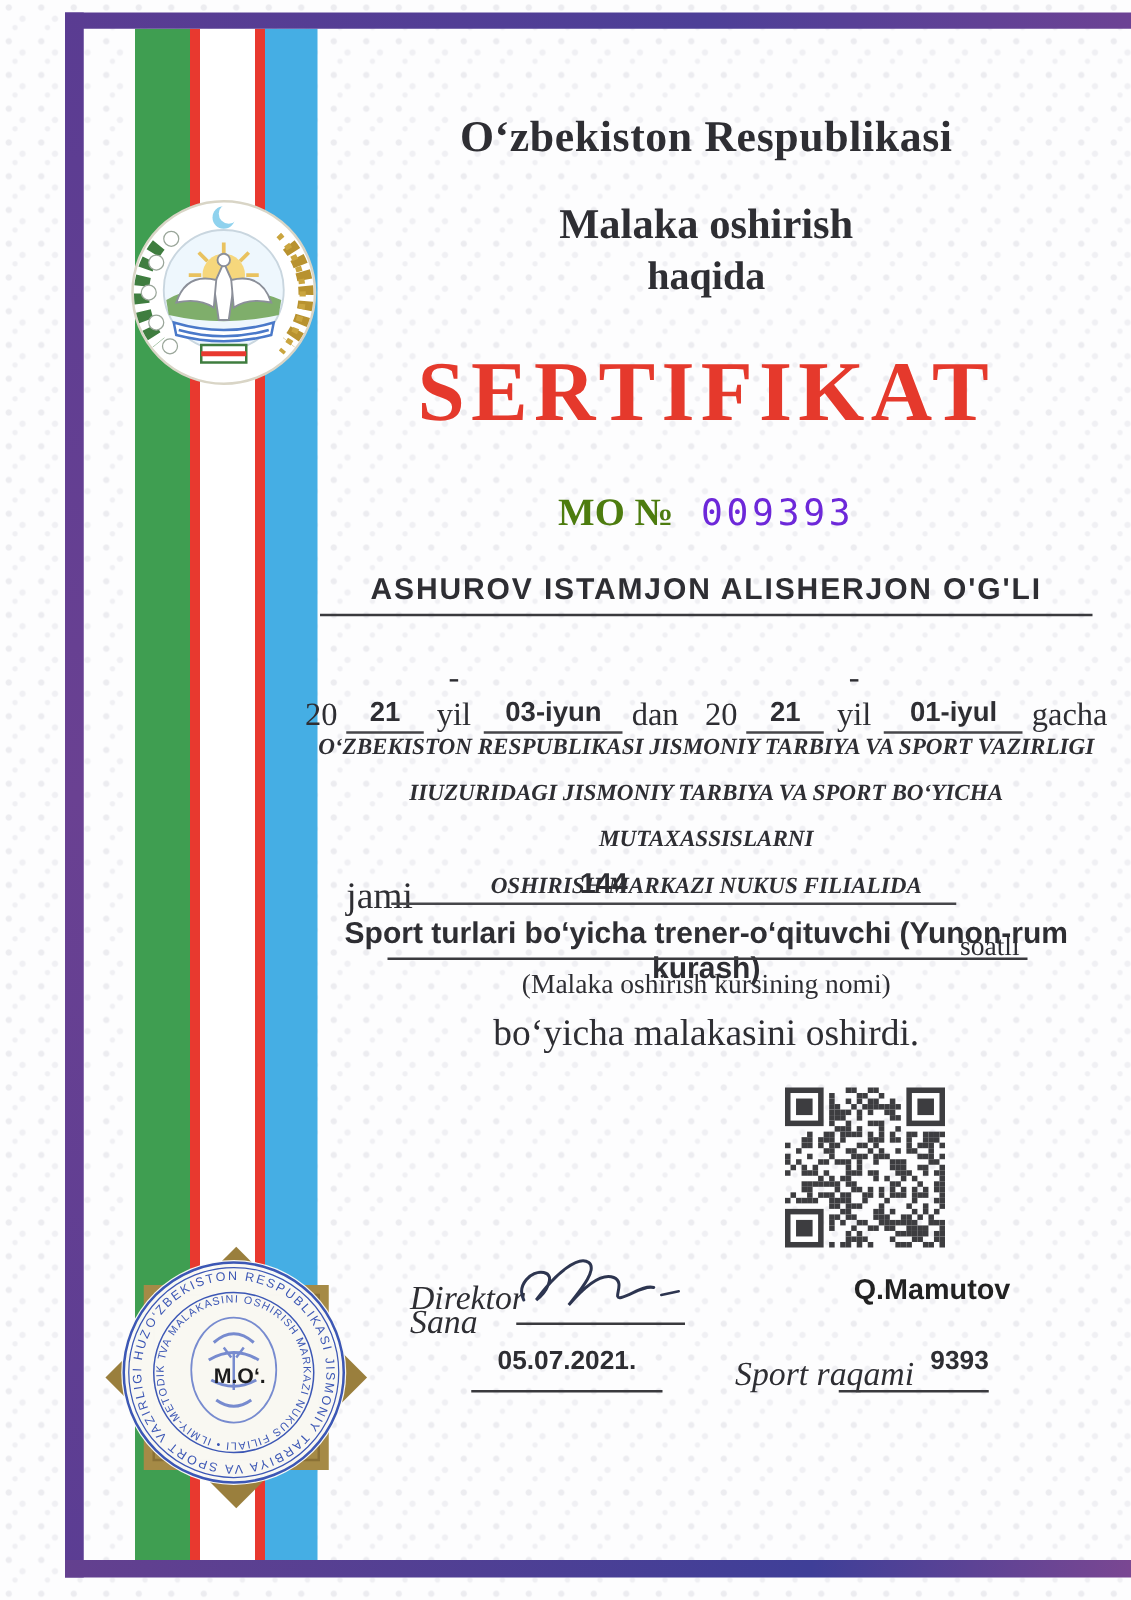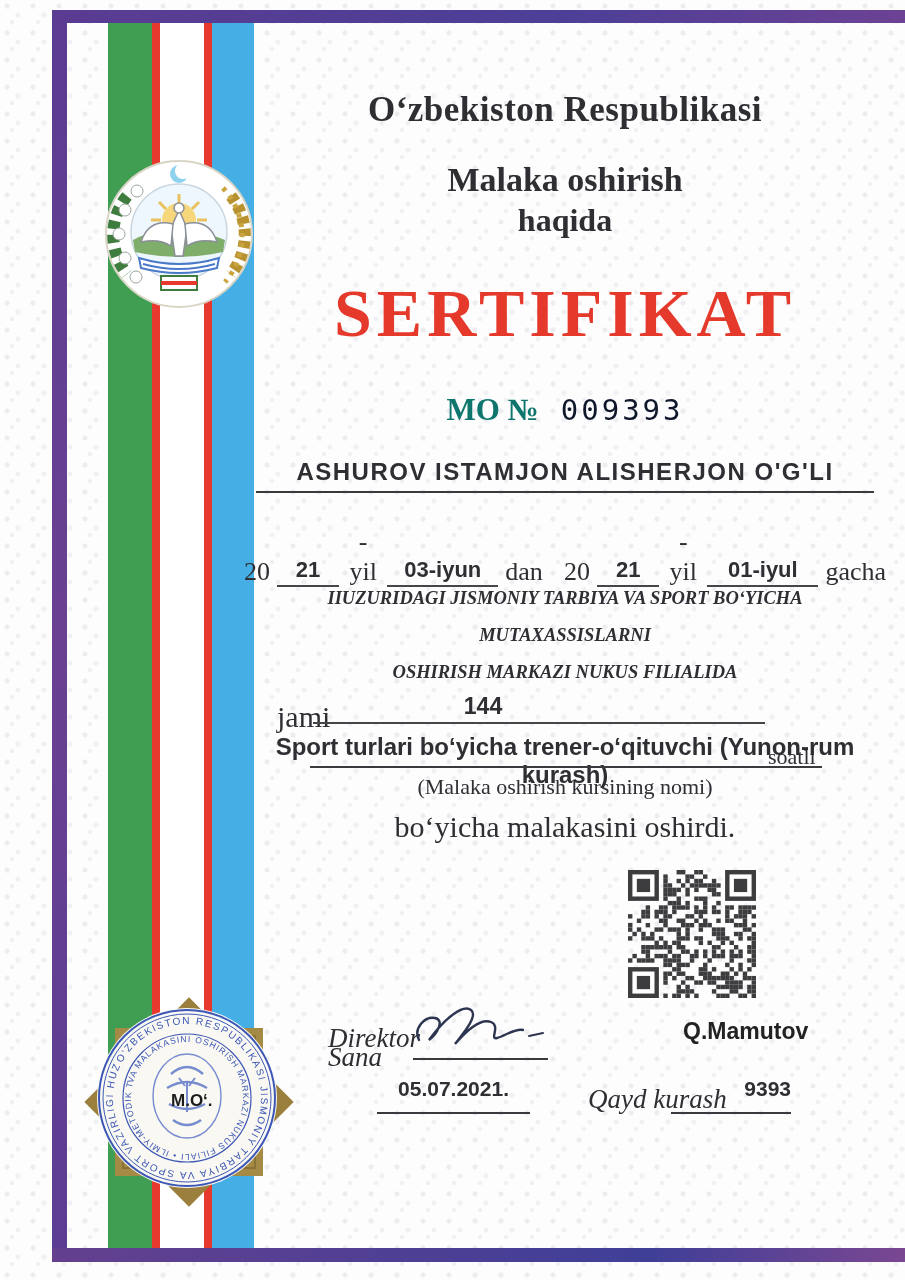--- a/index.html
+++ b/index.html
@@ -27,22 +27,22 @@
   .st-blue{width:42px;background:#45aee4;}
   .emblem{position:absolute;left:103px;top:158px;z-index:2;}
   
   .content{position:absolute;left:240px;top:0;width:650px;height:1028px;z-index:2;}
   .c{position:absolute;left:0;width:100%;text-align:center;}
   .title1{top:90px;font-size:35px;font-weight:bold;letter-spacing:.5px;}
   .title2{top:161px;font-size:34px;font-weight:bold;}
   .title3{top:202px;font-size:32px;font-weight:bold;}
   .doctype{top:274px;font-size:68px;font-weight:bold;color:#e5392c;letter-spacing:5px;}
   .serialrow{top:392px;font-size:31px;}
-  .serial-label{font-weight:bold;color:#0f766e;}
-  .serial-number{font-family:"DejaVu Sans Mono",monospace;color:#0f172a;font-size:29px;
+  .serial-label{font-weight:bold;color:#4d7c0f;}
+  .serial-number{font-family:"DejaVu Sans Mono",monospace;color:#6d28d9;font-size:29px;
     letter-spacing:3px;margin-left:22px;text-align:center;}
   .namewrap{top:458px;left:16px;width:618px;border-bottom:2px solid #3a3a3e;padding-bottom:5px;
     font-family:"Liberation Sans",sans-serif;font-weight:bold;font-size:24px;letter-spacing:1.5px;}
   .namecap{top:497px;font-size:18px;}
   .daterow{top:527px;display:flex;justify-content:center;align-items:flex-end;font-size:26px;}
   .daterow .lbl{margin:0 4px;}
   .daterow .gap{width:14px;}
   .fill-cell{border-bottom:2px solid #46464a;text-align:center;margin:0 3px;
     font-family:"Liberation Sans",sans-serif;font-weight:bold;font-size:22px;line-height:30px;}
   .fc-year{width:66px;}
@@ -158,20 +158,21 @@
       <span class="lbl">dan</span>
       <span class="gap"></span>
       <span class="lbl">20</span>
       <span class="fill-cell fc-year">21</span>
       <span class="lbl">-yil</span>
       <span class="fill-cell fc-date">01-iyul</span>
       <span class="lbl">gacha</span>
     </div>
 
     <div class="c inst">
+      <div>O‘ZBEKISTON RESPUBLIKASI JISMONIY TARBIYA VA SPORT VAZIRLIGI</div>
       <div>IIUZURIDAGI JISMONIY TARBIYA VA SPORT BO‘YICHA MUTAXASSISLARNI</div>
       <div>OSHIRISH MARKAZI NUKUS FILIALIDA</div>
     </div>
 
     <div class="hours-label-jami">jami</div>
     <div class="hours-line">
       <span>144</span>
     </div>
     <div class="hours-label-soatli">soatli</div>
 
@@ -509,21 +510,21 @@
     <svg width="160" height="58" viewBox="0 0 160 58">
       <path d="M8,40 C2,28 14,16 24,18 C34,20 26,34 18,40 C34,18 52,4 60,10 C68,16 50,36 44,44 C56,30 70,18 80,22 C90,26 78,40 86,38 C94,36 104,28 112,30" fill="none" stroke="#2d3550" stroke-width="2.4" stroke-linecap="round"></path>
       <path d="M118,36 l14,-3" fill="none" stroke="#2d3550" stroke-width="2" stroke-linecap="round"></path>
     </svg>
   </div>
   <div class="director-name">Q.Mamutov</div>
 
   <div class="sana-label">Sana</div>
   <div class="sana-line">05.07.2021.</div>
 
-  <div class="reg-label">Qayd kurash</div>
+  <div class="reg-label">Sport raqami</div>
   <div class="reg-line">9393</div>
 
   <div class="stamp">
     <svg width="228" height="228" viewBox="0 0 228 228">
       <g>
         <rect x="40" y="40" width="148" height="148" fill="#a58a46"></rect>
         <rect x="40" y="40" width="148" height="148" fill="#9a7f3d" transform="rotate(45 114 114)"></rect>
         <rect x="48" y="48" width="132" height="132" fill="none" stroke="#8a7136" stroke-width="2"></rect>
       </g>
       <g>

